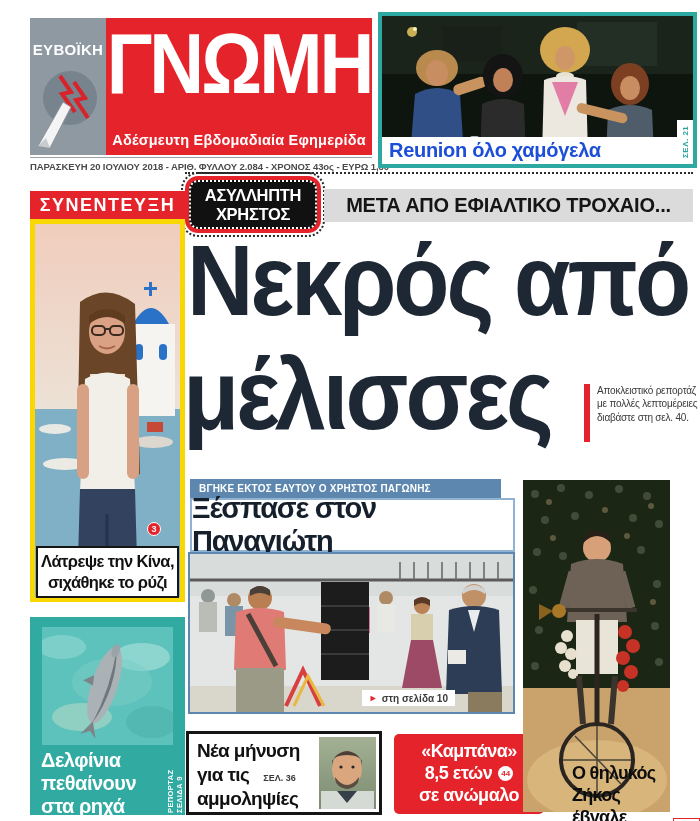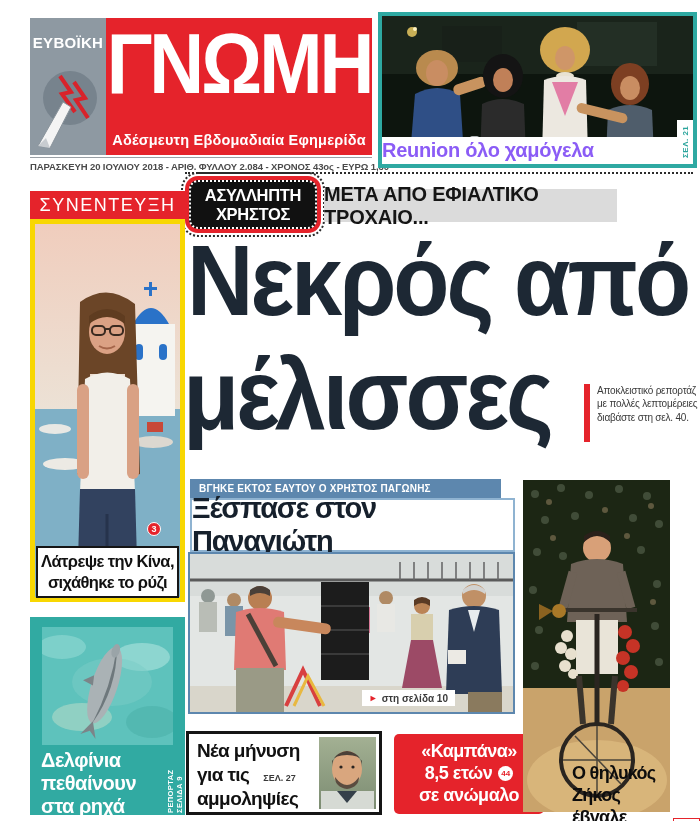--- a/index.html
+++ b/index.html
@@ -3,49 +3,49 @@
 <meta charset="utf-8">
 <style>
   * { margin:0; padding:0; box-sizing:border-box; }
   html,body { background:#e9e9e9; }
   body { font-family:"Liberation Sans", sans-serif; }
   .page { position:relative; width:700px; height:821px; background:#ffffff; overflow:hidden; margin:0 auto; }
   .abs { position:absolute; }
 
   
   .m-grey { left:30px; top:18px; width:76px; height:137px; background:#8e99a2; }
-  .m-region { display:block; text-align:center; color:#fff; font-weight:800; font-size:15px; padding-top:16px; letter-spacing:0.3px; }
+  .m-region { display:block; text-align:center; color:#fff; font-weight:800; font-size:15px; padding-top:23px; letter-spacing:0.3px; }
   .m-bolt { position:absolute; left:0; top:28px; width:76px; height:106px; }
   .m-red { left:106px; top:18px; width:266px; height:137px; background:#e5232b; }
   .m-title { color:#fff; font-weight:900; font-size:76px; line-height:1; text-align:center; margin-top:3px; letter-spacing:-3px; transform:scaleY(1.12); transform-origin:top center; }
   .m-tagline { position:absolute; bottom:7px; width:100%; text-align:center; color:#fff; font-weight:700; font-size:14.5px; letter-spacing:0.2px; }
   .issue-line { left:30px; top:157px; width:342px; border-top:1.5px solid #9aa0a6; padding-top:3px; font-size:9.5px; font-weight:700; color:#4a4a4a; white-space:nowrap; letter-spacing:-0.1px; }
 
   
   .reunion { left:378px; top:12px; width:319px; height:156px; background:#2ea9a2; padding:4px; }
   .reunion-inner { position:relative; width:100%; height:100%; overflow:hidden; }
   .reunion-inner svg { display:block; width:100%; height:100%; }
-  .reunion-caption { position:absolute; left:0; bottom:0; width:295px; height:27px; background:#fff; color:#8b5cf6; font-weight:800; font-size:20px; line-height:27px; letter-spacing:-0.3px; }
+  .reunion-caption { position:absolute; left:0; bottom:0; width:295px; height:27px; background:#fff; color:#1d4ed8; font-weight:800; font-size:20px; line-height:27px; padding-left:7px; letter-spacing:-0.3px; }
   .reunion-pageref { position:absolute; right:0; bottom:0; width:16px; height:44px; background:#fff; color:#2aa49c; font-weight:700; font-size:8px; writing-mode:vertical-rl; transform:rotate(180deg); display:flex; align-items:center; justify-content:center; letter-spacing:0.5px; }
 
   
   .dot-rule { left:185px; top:172px; width:508px; height:0; border-top:2px dotted #2b2b2b; }
   .badge { left:185px; top:176px; width:136px; height:57px; background:#e5232b; border-radius:13px; padding:4px; outline:2px dotted #2b2b2b; outline-offset:2px; }
   .badge-inner { width:100%; height:100%; background:#111; border:2px dotted #fff; border-radius:9px; display:flex; flex-direction:column; align-items:center; justify-content:center; }
   .badge-line { color:#fff; font-weight:900; font-size:16.5px; line-height:1.12; letter-spacing:-0.3px; }
-  .kicker { left:324px; top:189px; width:293px; height:33px; background:#dbdbdb; display:flex; align-items:center; justify-content:center; font-weight:900; font-size:20px; color:#151515; letter-spacing:-0.2px; }
+  .kicker { left:324px; top:189px; width:369px; height:33px; background:#dbdbdb; display:flex; align-items:center; justify-content:center; font-weight:900; font-size:20px; color:#151515; letter-spacing:-0.2px; }
   .hl { font-size:92px; font-weight:900; color:#1d2834; letter-spacing:-3px; line-height:1; transform:scaleY(1.08); transform-origin:top left; white-space:nowrap; }
   .hl1 { left:187px; top:231px; }
   .hl2 { left:183px; top:345px; }
   .note-wrap { left:584px; top:384px; width:116px; display:flex; gap:7px;justify-content:space-between; }
   .note-bar { width:6px; height:58px; background:#e5232b; flex:none; }
   .note-text { font-size:10px; color:#3a3a3a; font-weight:500; line-height:1.34; letter-spacing:-0.2px; }
 
   
-  .int-banner { left:30px; top:191px; width:155px; height:28px; background:#e5232b; color:#fff; font-weight:400; font-size:18px; display:flex; align-items:center; justify-content:center; letter-spacing:1.5px; }
+  .int-banner { left:30px; top:191px; width:155px; height:28px; background:#e5232b; color:#fff; font-weight:700; font-size:18px; display:flex; align-items:center; justify-content:center; letter-spacing:1.5px; }
   .int-frame { left:30px; top:219px; width:155px; height:383px; background:#f8d702; padding:5px; }
   .int-frame svg { display:block; width:100%; height:100%; }
   .int-badge { left:147px; top:522px; width:14px; height:14px; border-radius:50%; background:#e5232b; border:1.5px solid #fff; color:#fff; font-size:9px; font-weight:800; display:flex; align-items:center; justify-content:center; }
   .int-caption { left:36px; top:546px; width:143px; height:52px; background:#fff; border:2px solid #151515; display:flex; flex-direction:column; align-items:center; justify-content:center; }
   .int-caption div { font-size:16.5px; font-weight:800; color:#111; line-height:1.25; letter-spacing:-0.6px; }
 
   
   .dol { left:30px; top:617px; width:155px; height:198px; background:#31aaa2; }
   .dol-photo { position:absolute; left:12px; top:10px; width:131px; height:118px; }
   .dol-photo svg { display:block; width:100%; height:100%; }
@@ -285,21 +285,21 @@
       <span class="pag-arrow">►</span>
       <span>στη σελίδα 10</span>
     </div>
   </div>
 
   <div class="abs law">
     <div class="law-text">
       <div>Νέα μήνυση</div>
       <div class="law-line2">
         <span>για τις</span>
-        <span class="law-ref">ΣΕΛ. 27</span>
+        <span class="law-ref">ΣΕΛ. 36</span>
       </div>
       <div>αμμοληψίες</div>
     </div>
     <div class="law-photo">
       <svg viewBox="0 0 57 72" preserveAspectRatio="none">
         <defs>
           <linearGradient id="lawbg" x1="0" y1="0" x2="0" y2="1">
             <stop offset="0" stop-color="#a3b093"></stop>
               <stop offset="1" stop-color="#7c8c72"></stop>
           </linearGradient>

